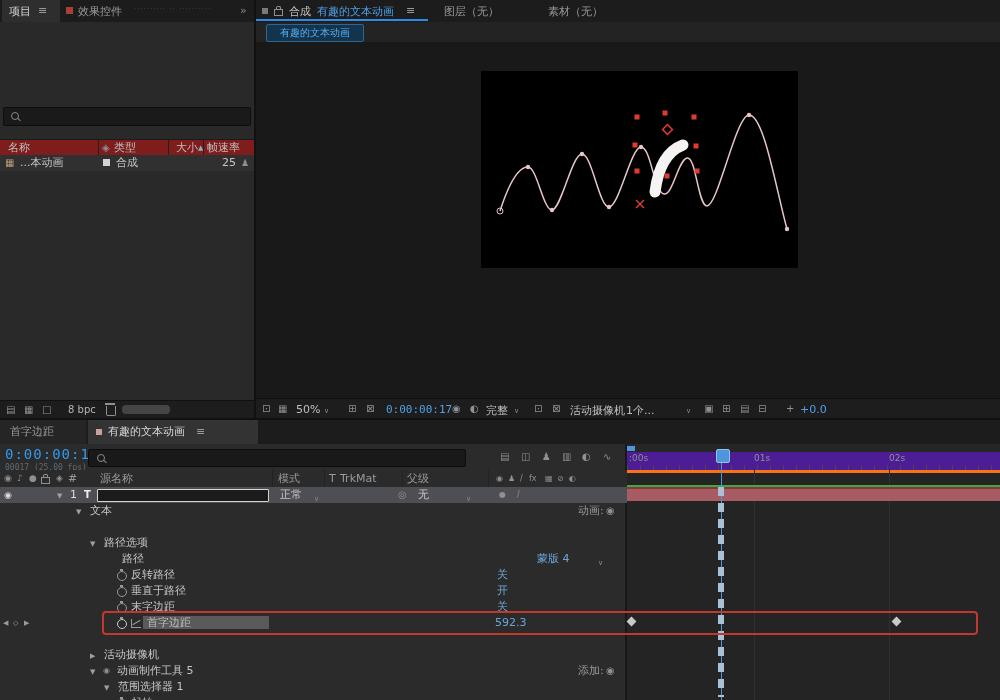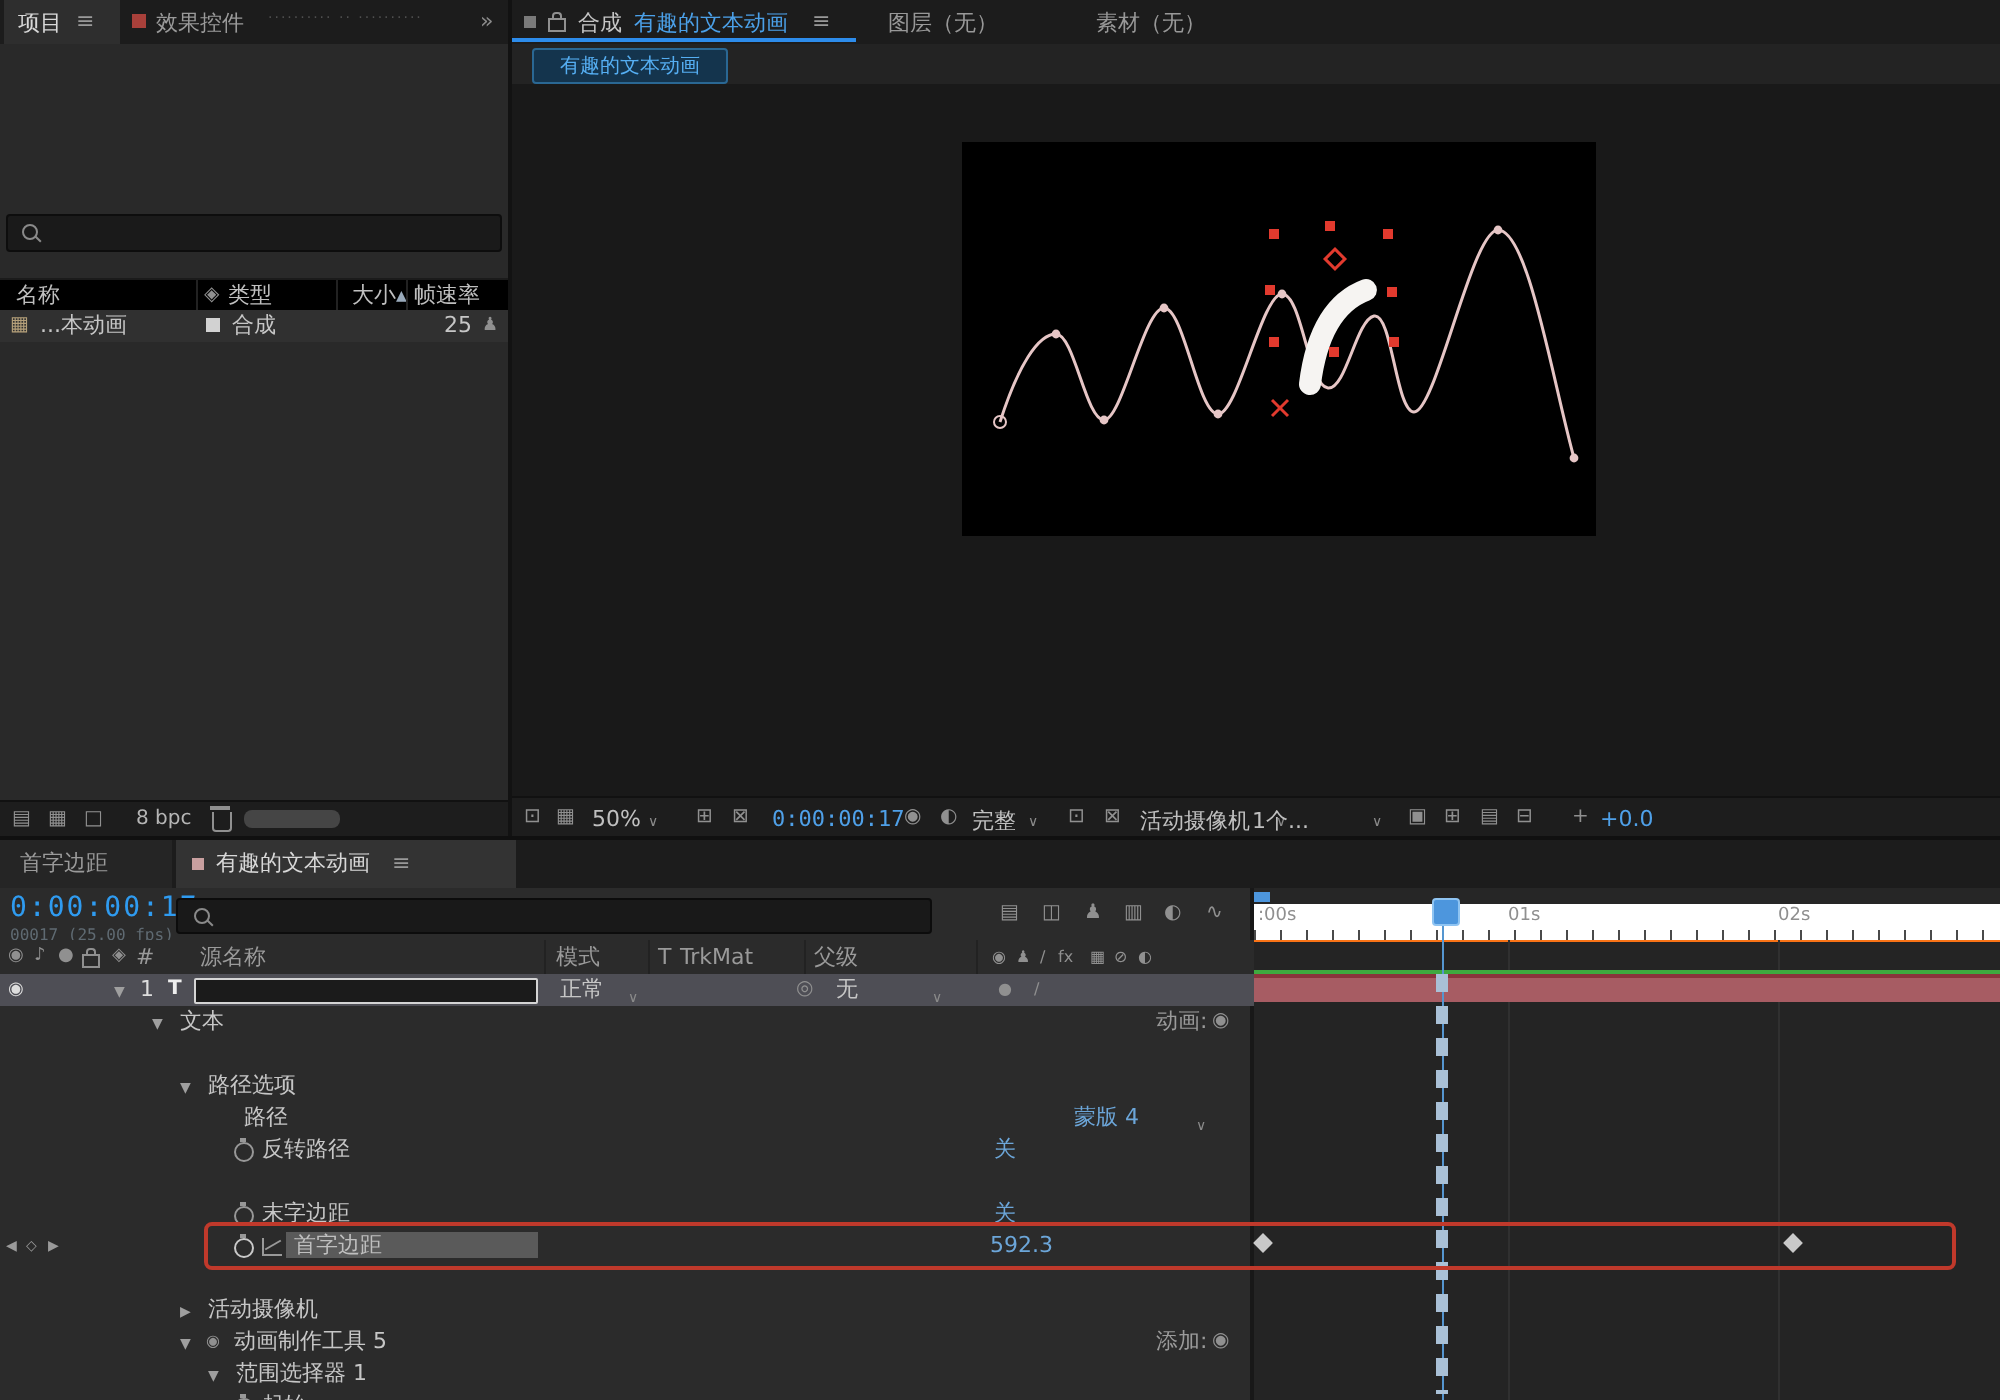--- a/index.html
+++ b/index.html
@@ -54,21 +54,21 @@
   </div>
   <div class="abs" style="left:66px;top:7px;width:7px;height:7px;background:#a8403a"></div>
   <span class="abs" style="left:78px;top:4px;color:#9a9a9a">效果控件</span>
   <span class="abs" style="left:134px;top:5px;font-size:7px;color:#4f4f4f;letter-spacing:1px">·········· ·· ··········</span>
   <span class="abs" style="left:240px;top:4px;color:#8a8a8a">»</span>
 
   <div class="abs" style="left:3px;top:107px;width:246px;height:17px;background:#1a1a1a;border:1px solid #0d0d0d;border-radius:2px">
     <i class="mag" style="left:7px;top:4px"></i>
   </div>
 
-  <div class="abs" style="left:0;top:139px;width:254px;height:15px;background:#000000;border-top:1px solid #1b1b1b;border-bottom:1px solid #1b1b1b;line-height:15px">
+  <div class="abs" style="left:0;top:139px;width:254px;height:15px;background:#7f1d1d;border-top:1px solid #1b1b1b;border-bottom:1px solid #1b1b1b;line-height:15px">
     <span class="abs" style="left:8px">名称</span>
     <span class="sep" style="left:98px;top:0;height:15px"></span>
     <span class="abs ic" style="left:102px;top:0">◈</span>
     <span class="abs" style="left:114px">类型</span>
     <span class="sep" style="left:168px;top:0;height:15px"></span>
     <span class="abs" style="left:176px">大小</span>
     <span class="abs" style="left:198px;top:1px;font-size:7px;color:#9ab">▲</span>
     <span class="sep" style="left:203px;top:0;height:15px"></span>
     <span class="abs" style="left:207px">帧速率</span>
   </div>
@@ -172,21 +172,21 @@
   </div>
   <span class="abs ic" style="left:500px;top:451px">▤</span>
   <span class="abs ic" style="left:521px;top:451px">◫</span>
   <span class="abs ic" style="left:542px;top:451px">♟</span>
   <span class="abs ic" style="left:562px;top:451px">▥</span>
   <span class="abs ic" style="left:582px;top:451px">◐</span>
   <span class="abs ic" style="left:603px;top:451px">∿</span>
 
   <div class="abs" style="left:627px;top:444px;width:373px;height:8px;background:#262626"></div>
   <div class="abs" style="left:627px;top:446px;width:8px;height:5px;background:#4d96dd"></div>
-  <div class="abs" style="left:627px;top:452px;width:373px;height:18px;background:#ffffff;border-bottom:1px solid #f97316">
+  <div class="abs" style="left:627px;top:452px;width:373px;height:18px;background:#4c1d95;border-bottom:3px solid #f97316">
     <span class="abs" style="left:2px;top:1px;font-size:9px;color:#8f8f8f">:00s</span>
     <span class="abs" style="left:127px;top:1px;font-size:9px;color:#8f8f8f">01s</span>
     <span class="abs" style="left:262px;top:1px;font-size:9px;color:#8f8f8f">02s</span>
     <div class="abs" style="left:0;top:13px;width:373px;height:5px;background:repeating-linear-gradient(to right,#4a4a4a 0 1px,transparent 1px 13px)"></div>
   </div>
 
   <div class="abs" style="left:0;top:470px;width:627px;height:17px;background:#2b2b2b;border-bottom:1px solid #1f1f1f;line-height:17px">
     <span class="abs ic" style="left:4px;font-size:9px">◉</span>
     <span class="abs ic" style="left:17px;font-size:9px">♪</span>
     <span class="abs ic" style="left:29px;font-size:9px">●</span>
@@ -239,20 +239,25 @@
   <div class="prow" style="top:551px">
     <span class="abs lbl" style="left:122px">路径</span>
     <span class="abs val" style="left:537px">蒙版 4</span>
     <span class="abs chev" style="left:598px;top:4px">∨</span>
   </div>
   <div class="prow" style="top:567px">
     <i class="sw" style="left:117px"></i>
     <span class="abs lbl" style="left:131px">反转路径</span>
     <span class="abs val" style="left:497px">关</span>
   </div>
+  <div class="prow" style="top:583px">
+    <i class="sw" style="left:117px"></i>
+    <span class="abs lbl" style="left:131px">垂直于路径</span>
+    <span class="abs val" style="left:497px">开</span>
+  </div>
   <div class="prow" style="top:599px">
     <i class="sw" style="left:117px"></i>
     <span class="abs lbl" style="left:131px">末字边距</span>
     <span class="abs val" style="left:497px">关</span>
   </div>
   <div class="prow" style="top:615px">
     <span class="abs" style="left:3px;font-size:7px;color:#9a9a9a">◀</span>
     <span class="abs" style="left:13px;font-size:7px;color:#9a9a9a">◇</span>
     <span class="abs" style="left:24px;font-size:7px;color:#9a9a9a">▶</span>
     <i class="sw" style="left:117px;border-color:#c9c9c9"></i>

